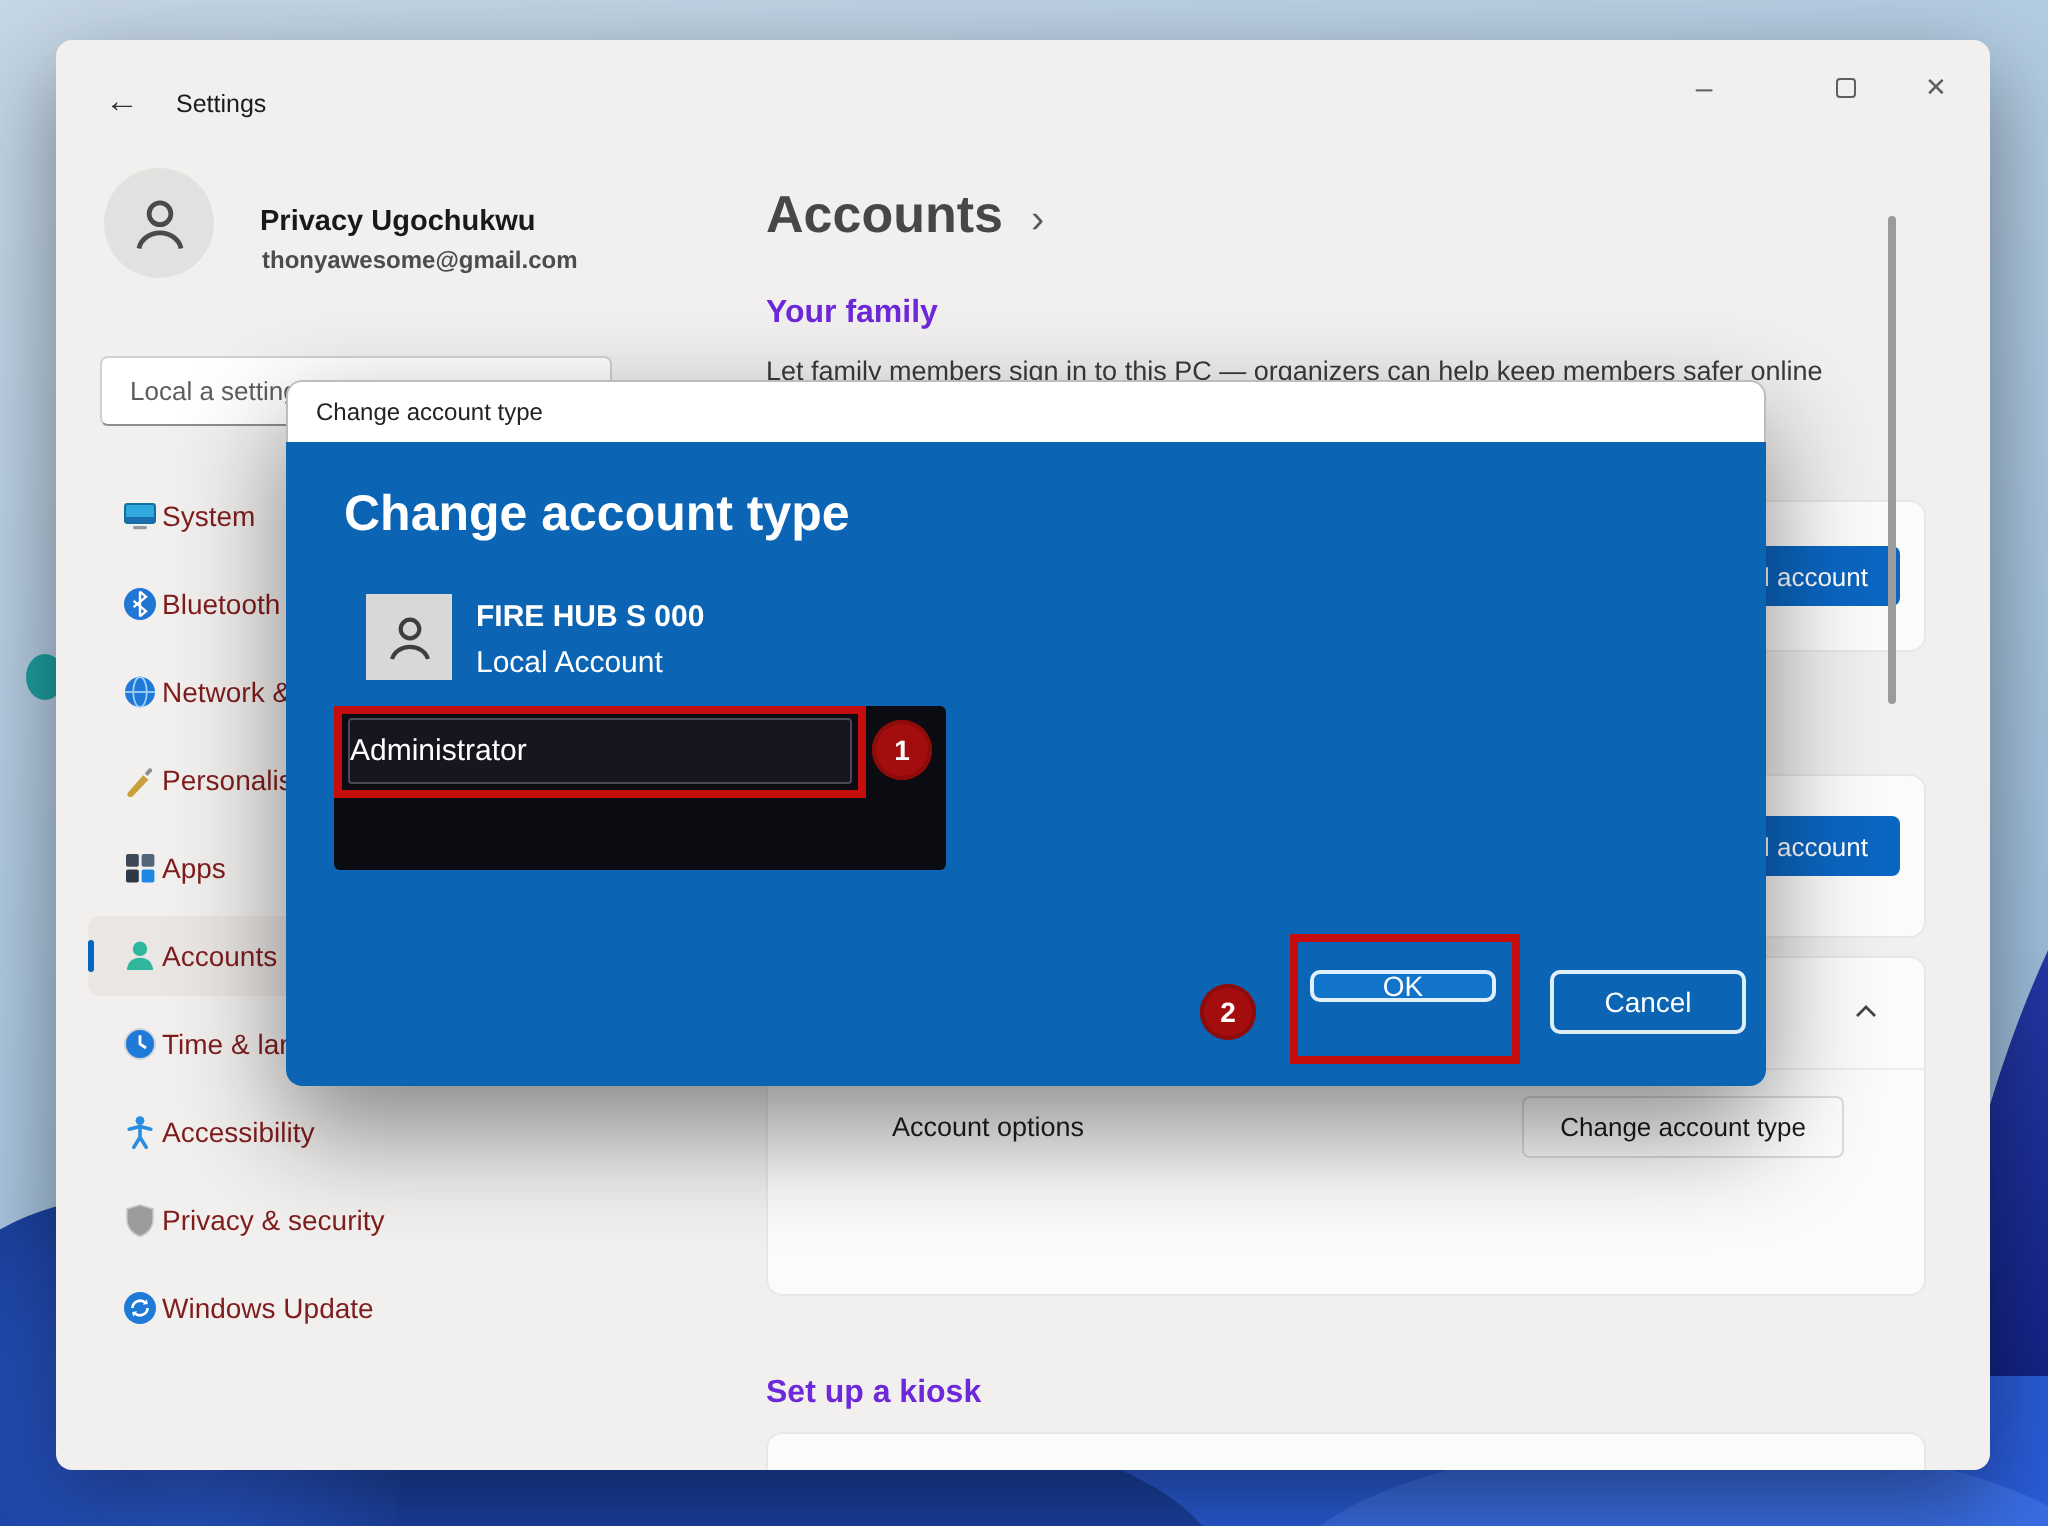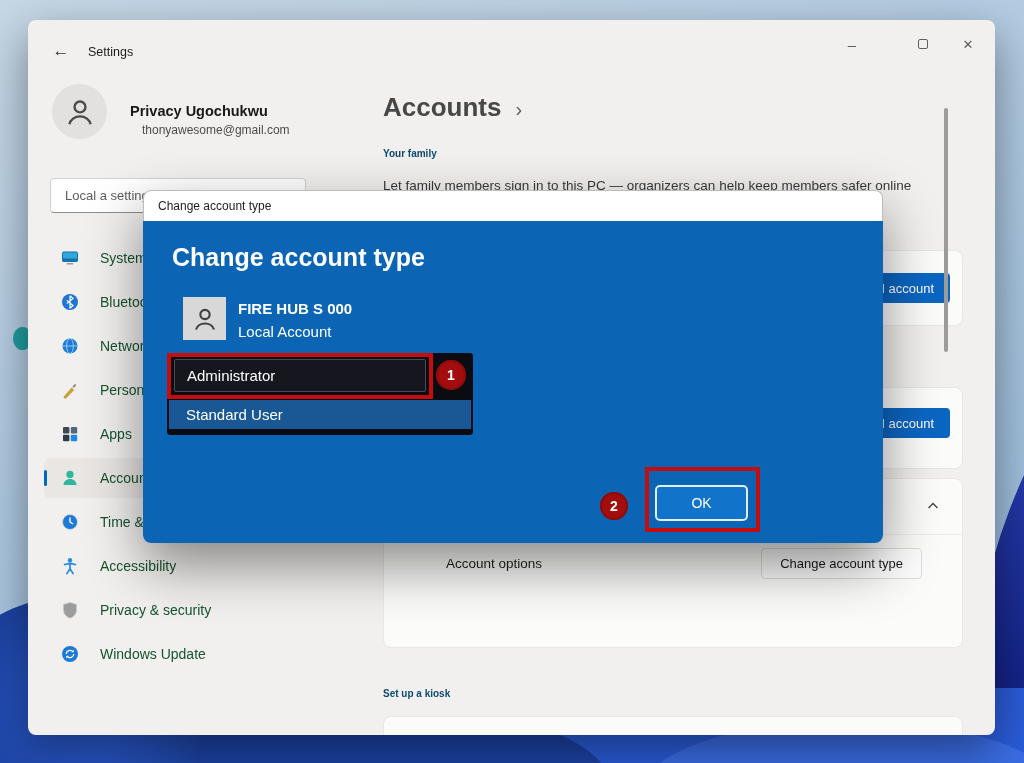--- a/index.html
+++ b/index.html
@@ -31,40 +31,40 @@
   .ctl { color:#5f5f5f; font-size:13px; width:22px; height:22px; display:flex;
          align-items:center; justify-content:center; }
   .ctl-min { left:813px; top:13px; font-size:15px; }
   .ctl-max { left:884px; top:13px; }
   .ctl-max i { display:block; width:10px; height:10px; border:1.3px solid #5f5f5f; border-radius:2px; }
   .ctl-close { left:929px; top:13px; }
 
   .avatar-big { left:24px; top:64px; width:55px; height:55px; border-radius:50%; background:#e3e1df;
                 display:flex; align-items:center; justify-content:center; }
   .profile-name { left:102px; top:83px; font-size:14.5px; font-weight:bold; color:#191919; }
-  .profile-email { left:114px; top:103px; font-size:12px; color:#4c4c4c; }
+  .profile-email { left:103px; top:103px; font-size:12px; color:#4c4c4c;font-weight:bold; }
 
   .search { left:22px; top:158px; width:256px; height:35px; background:#fff; border:1px solid #d3d1cf;
             border-bottom-color:#8f8d8b; border-radius:4px; font-size:13px; color:#5d5d5d;
             display:flex; align-items:center; padding-left:14px; }
 
   .nav { left:16px; top:218px; width:272px; }
   .nav-item { position:relative; height:40px; margin-bottom:4px; display:flex; align-items:center;
               padding-left:16px; border-radius:6px; cursor:pointer; }
   .nav-item.sel { background:#e9e6e4; }
   .nav-item .bar { position:absolute; left:0; top:12px; width:3px; height:16px; border-radius:2px; background:#0067c0; }
   .nav-item svg { width:20px; height:20px; flex:0 0 20px; }
-  .nav-item .lbl { margin-left:20px; font-size:14px; color:#14532d; white-space:nowrap; }
+  .nav-item .lbl { margin-left:1px; font-size:14px; color:#7f1d1d; white-space:nowrap; }
 
   .breadcrumb { left:355px; top:72px; display:flex; align-items:baseline; gap:14px; white-space:nowrap; }
   .bc-parent { font-size:26px; font-weight:600; color:#474747; }
   .bc-sep { font-size:20px; color:#5a5a5a; }
   .bc-current { font-size:26px; font-weight:600; color:#141414; }
 
-  .sec-head { font-size:10px; font-weight:bold; color:#0c4a6e; white-space:nowrap; }
+  .sec-head { font-size:16px; font-weight:bold; color:#6d28d9; white-space:nowrap; }
   .family-head { left:355px; top:128px; }
   .family-desc { left:355px; top:158px; width:600px; font-size:13.5px; color:#3a3a3a; white-space:nowrap; }
 
   .card { left:355px; width:580px; background:#fbfbfa; border:1px solid #e8e7e5; border-radius:8px; }
   .card1 { top:230px; height:76px; }
   .card2 { top:367px; height:82px; }
   .btn-accent { position:absolute; right:12px; height:30px; padding:0 16px; background:#0b66c2;
                 color:#fff; font-size:13px; border:none; border-radius:4px; white-space:nowrap; cursor:pointer; }
   .card1 .btn-accent { top:22px; } .card2 .btn-accent { top:20px; }
 
@@ -92,35 +92,35 @@
               border-radius:0 0 8px 8px; }
   .dlg-heading { left:29px; top:22px; font-size:25px; font-weight:600; color:#fff; white-space:nowrap; }
   .dlg-avatar { left:40px; top:76px; width:43px; height:43px; background:#d8d8d8;
                 display:flex; align-items:center; justify-content:center; }
   .dlg-acc-name { left:95px; top:79px; font-size:15px; font-weight:bold; color:#fff; white-space:nowrap;text-align:center; }
   .dlg-acc-kind { left:95px; top:102px; font-size:15px; color:#fff; white-space:nowrap; }
 
   .flyout { left:24px; top:132px; width:306px; height:82px; background:#0b0b12; border-radius:3px; }
   .dd-selected { position:absolute; left:7px; top:6px; width:252px; height:33px; background:#16161e;
                  border:1px solid #4a4a55; border-radius:2px; display:flex; align-items:center;
-                 padding-left:12px; font-size:15px; color:#fff; cursor:pointer; white-space:nowrap; }
+                 font-size:15px; color:#fff; cursor:pointer; white-space:nowrap; }
   .dd-option { position:absolute; left:2px; top:47px; width:302px; height:29px; background:#1a5795;
                display:flex; align-items:center; padding-left:17px; font-size:15px; color:#fff;
                cursor:pointer; white-space:nowrap; }
 
   .ann-rect { border:4px solid #c50d0d; background:transparent; pointer-events:none; }
   .ann-rect1 { left:24px; top:132px; width:266px; height:46px; }
   .ann-rect2 { left:502px; top:246px; width:115px; height:65px; }
   .ann-circle { width:30px; height:30px; border-radius:50%; background:#a30d0d;
                 box-shadow:inset 0 0 0 2px #8c0b0b; color:#fff; font-size:14px; font-weight:bold;
                 display:flex; align-items:center; justify-content:center; }
   .ann-c1 { left:293px; top:139px; }
   .ann-c2 { left:457px; top:271px; width:28px; height:28px; }
 
-  .btn-ok { left:512px; top:264px; width:93px; height:36px; background:#1173c9;
+  .btn-ok { left:512px; top:264px; width:93px; height:16px; background:#1173c9;
             border:2px solid rgba(235,245,255,.95); border-radius:5px; color:#fff; font-size:14px;
             display:flex; align-items:center; justify-content:center; cursor:pointer; }
   .btn-cancel { left:632px; top:264px; width:98px; height:32px; background:transparent;
             border:2px solid rgba(235,245,255,.95); border-radius:5px; color:#fff; font-size:14px;
             display:flex; align-items:center; justify-content:center; cursor:pointer; }
 </style>
 </head>
 <body>
 
 <div class="stage">
@@ -276,25 +276,25 @@
         <svg width="30" height="30" viewBox="0 0 20 20">
           <circle cx="10" cy="7" r="3.1" fill="none" stroke="#3f3f3f" stroke-width="1.4"></circle>
           <path d="M4 17a6.2 5.4 0 0 1 12 0" fill="none" stroke="#3f3f3f" stroke-width="1.4"></path>
         </svg>
       </div>
       <div class="abs dlg-acc-name">FIRE HUB S 000</div>
       <div class="abs dlg-acc-kind">Local Account</div>
 
       <div class="abs flyout">
         <div class="dd-selected">Administrator</div>
-        <div class="dd-option">Standard User</div>
       </div>
 
       <div class="abs ann-rect ann-rect1"></div>
       <div class="abs ann-circle ann-c1">1</div>
 
       <div class="abs btn-ok">OK</div>
+      <div class="abs btn-cancel">Cancel</div>
 
       <div class="abs ann-rect ann-rect2"></div>
       <div class="abs ann-circle ann-c2">2</div>
     </div>
   </div>
 </div>
 
 </body></html>

